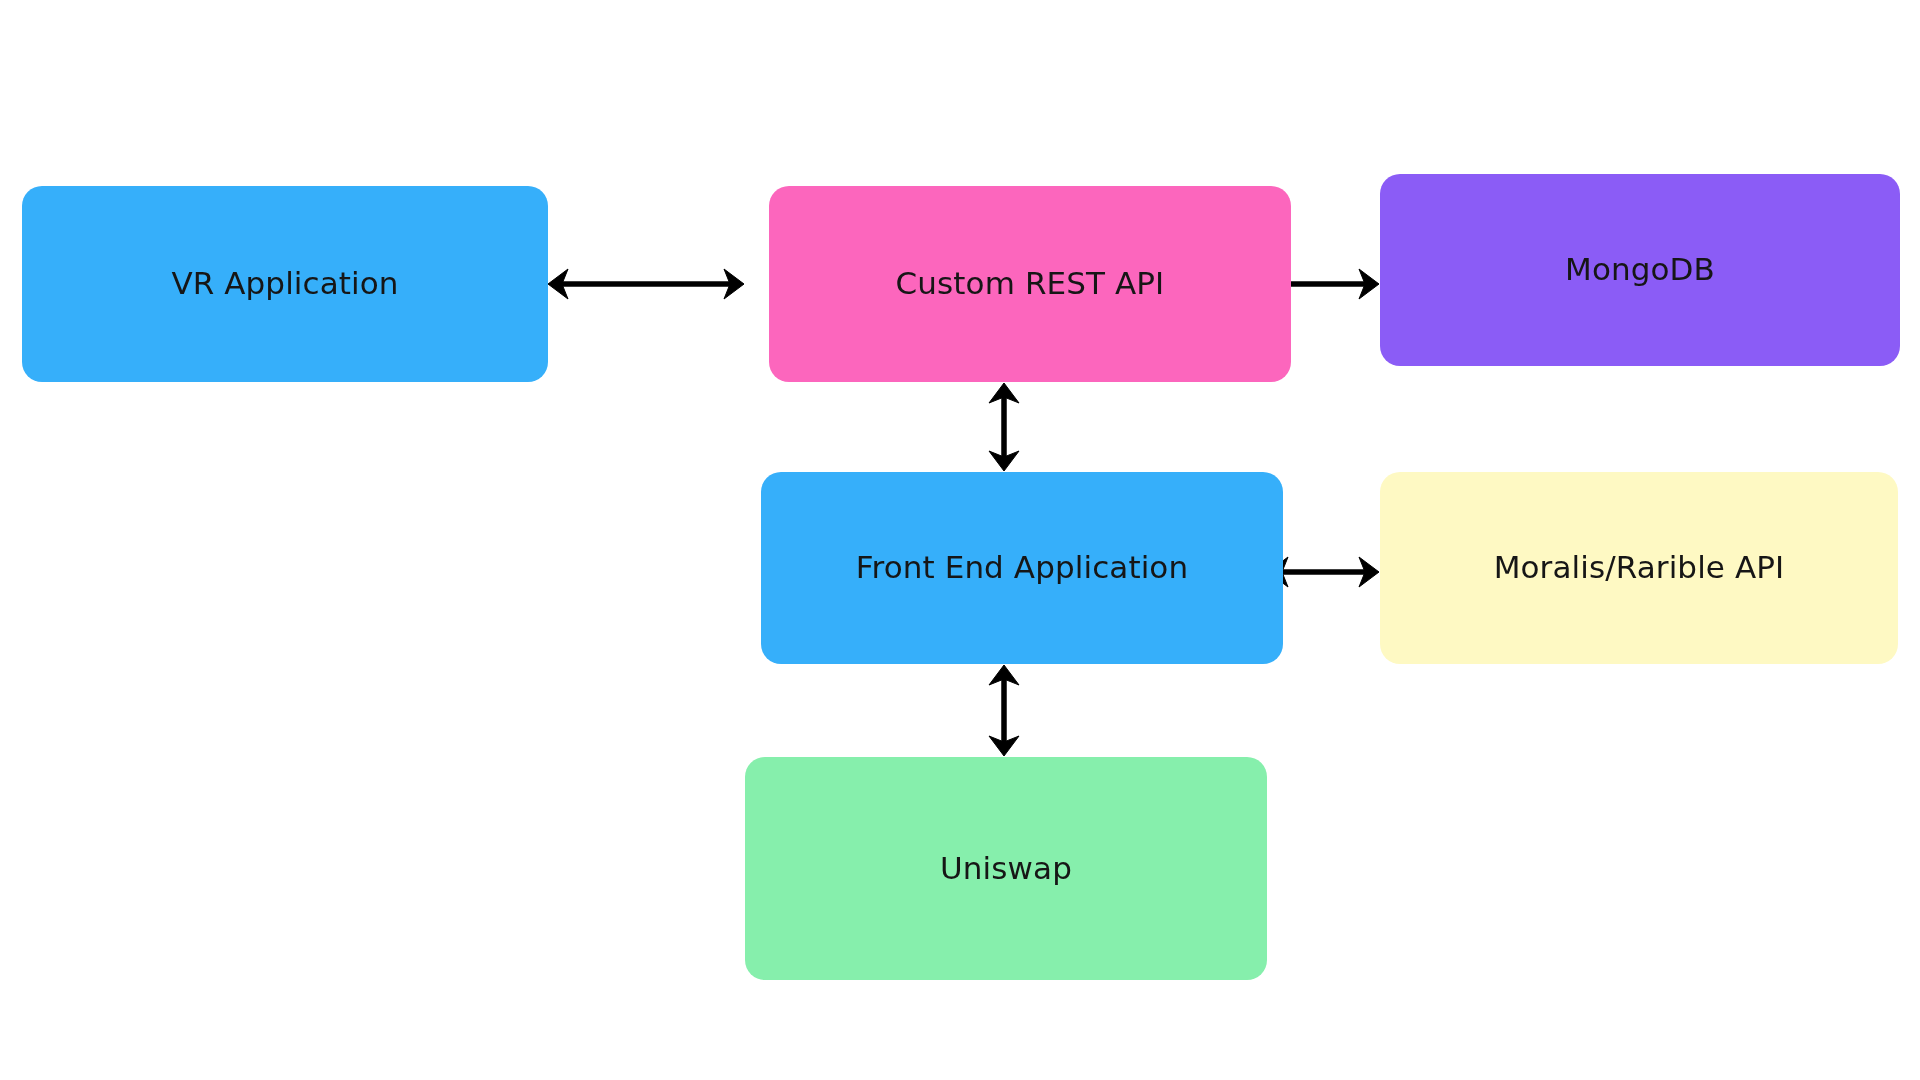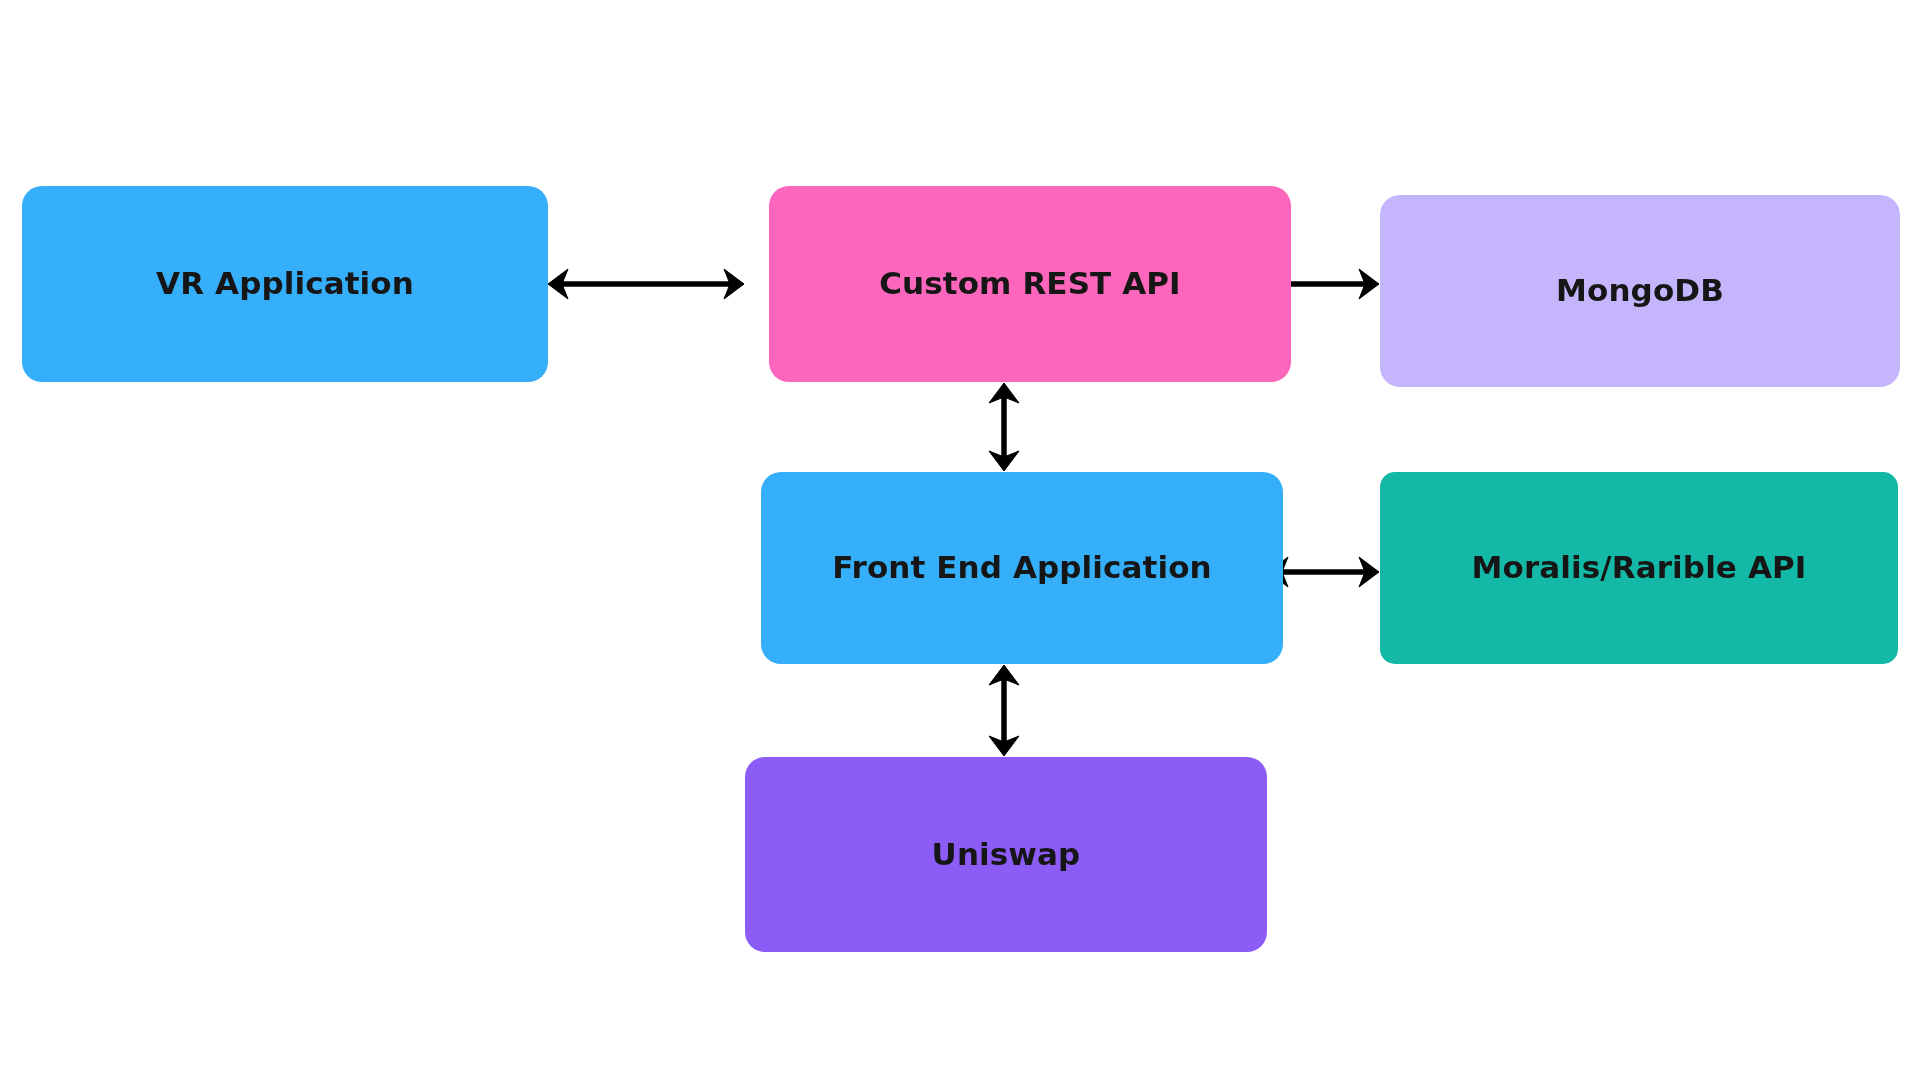--- a/index.html
+++ b/index.html
@@ -21,21 +21,21 @@
   .node {
     position: absolute;
     box-sizing: border-box;
     border-radius: 20px;
     display: flex;
     align-items: center;
     justify-content: center;
     text-align: center;
     color: #161616;
     font-family: "DejaVu Sans", sans-serif;
-    font-weight: 700;
+    font-weight: 400;
     font-size: 31px;
     letter-spacing: 0.1px;
     line-height: 1.15;
     -webkit-font-smoothing: antialiased;
   }
   .node-label {
     display: block;
     padding: 0 14px;
   }
   .edge-layer {
@@ -91,27 +91,27 @@
       </g>
     </svg>
 
   <div id="node-layer">
       <div class="node" style="left: 22px; top: 186px; width: 526px; height: 196px; background: rgb(54, 175, 250);">
         <span class="node-label">VR Application</span>
       </div>
       <div class="node" style="left: 745px; top: 186px; width: 522px; height: 196px; background: rgb(252, 102, 189); margin-left: 24px;">
         <span class="node-label">Custom REST API</span>
       </div>
-      <div class="node" style="left: 1380px; top: 195px; width: 520px; height: 192px; background: #c4b5fd;">
+      <div class="node" style="left: 1380px; top: 174px; width: 520px; height: 192px; background: #8b5cf6;">
         <span class="node-label">MongoDB</span>
       </div>
       <div class="node" style="left: 745px; top: 472px; width: 522px; height: 192px; background: rgb(54, 175, 250); margin-left: 16px;">
         <span class="node-label">Front End Application</span>
       </div>
-      <div class="node" style="left: 1380px; top: 472px; width: 518px; height: 192px; background: #14b8a6; border-radius: 15px;">
+      <div class="node" style="left: 1380px; top: 472px; width: 518px; height: 192px; background: #fef9c3;">
         <span class="node-label">Moralis/Rarible API</span>
       </div>
-      <div class="node" style="left: 745px; top: 757px; width: 522px; height: 195px; background: #8b5cf6;">
+      <div class="node" style="left: 745px; top: 757px; width: 522px; height: 223px; background: #86efac;">
         <span class="node-label">Uniswap</span>
       </div>
     </div>
 
 </div>
 
 </body></html>

